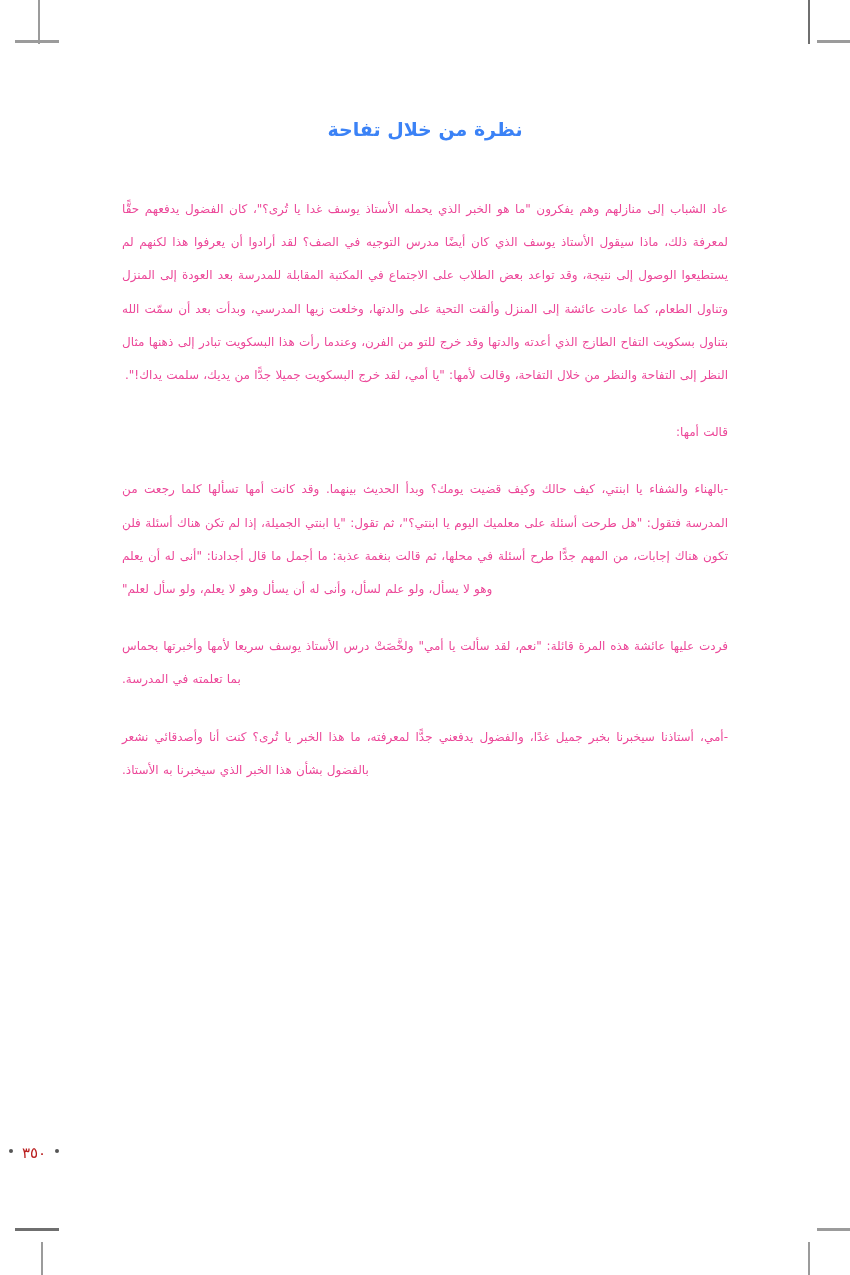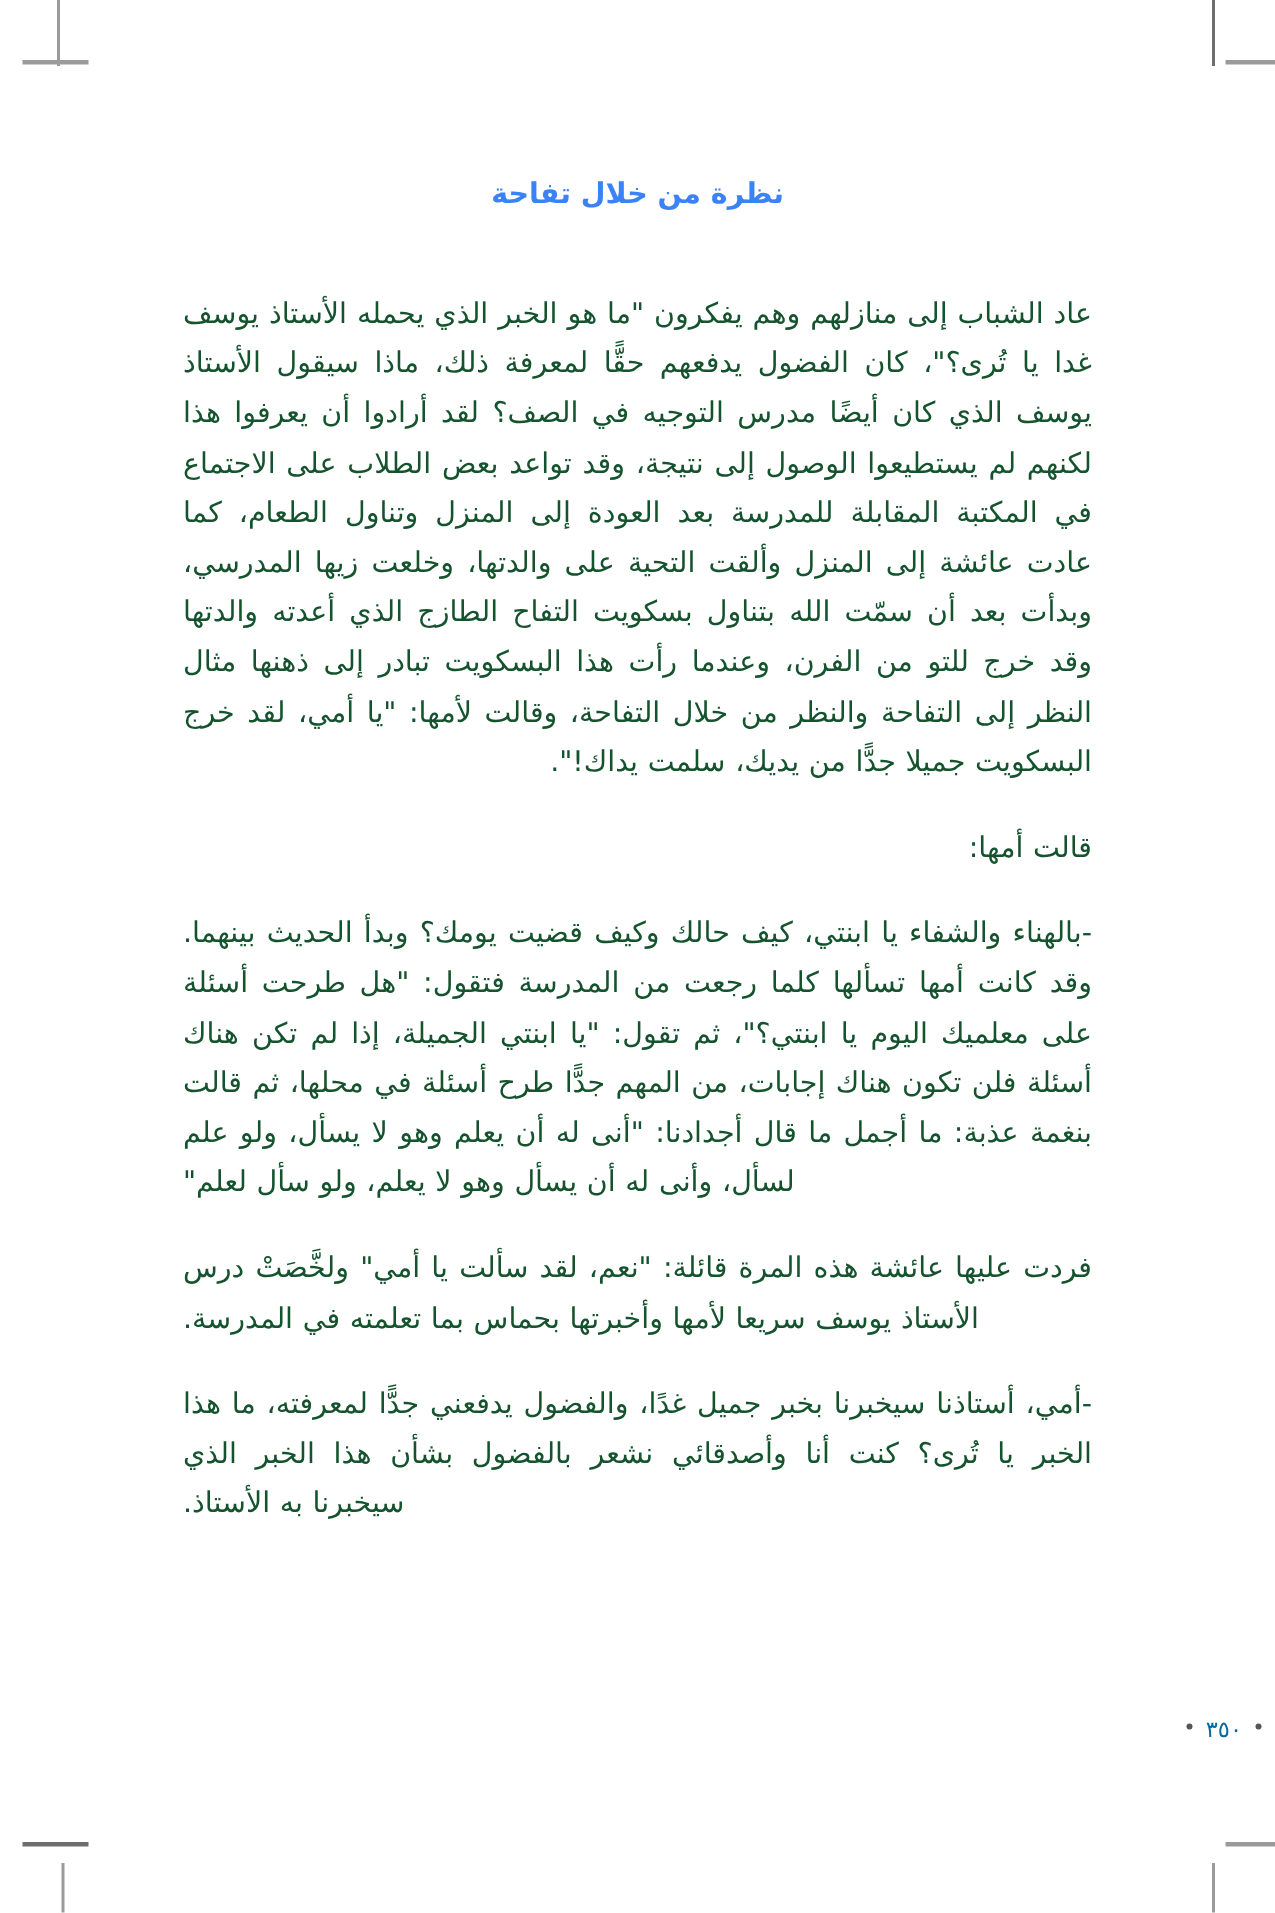--- a/index.html
+++ b/index.html
@@ -55,22 +55,22 @@
 
   
   .text-block {
     position: absolute;
     top: 193px;
     right: 122px;
     left: 122px;
     direction: rtl;
     text-align: justify;
     text-align-last: right;
-    color: #14532d;
-    font-size: 19px;
+    color: #ec4899;
+    font-size: 12px;
     line-height: 33.2px;
   }
 
   .para {
     margin: 0 0 0 0;
     text-align: justify;
     text-align-last: right;
     word-spacing: 0.4px;
   }
 
@@ -87,23 +87,23 @@
   .para.justify-all {
     text-align: justify;
   }
 
   
   .folio {
     position: absolute;
     top: 1143px;
     left: 0;
     right: 0;
-    text-align: right;
+    text-align: left;
     direction: rtl;
-    color: #0369a1;
+    color: #b91c1c;
     font-size: 15px;
   }
   .folio .dot {
     display: inline-block;
     width: 4px;
     height: 4px;
     border-radius: 50%;
     background: #555555;
     vertical-align: middle;
     margin: 0 9px 3px 9px;

